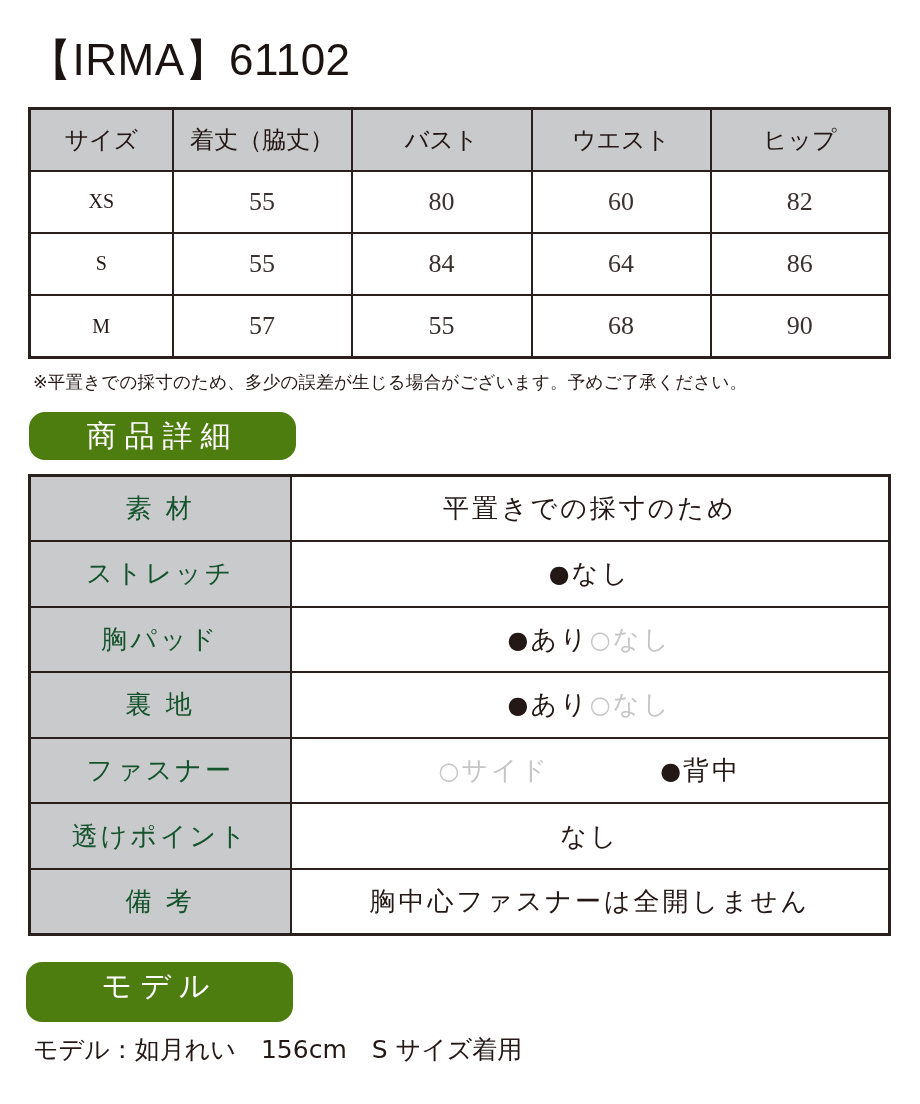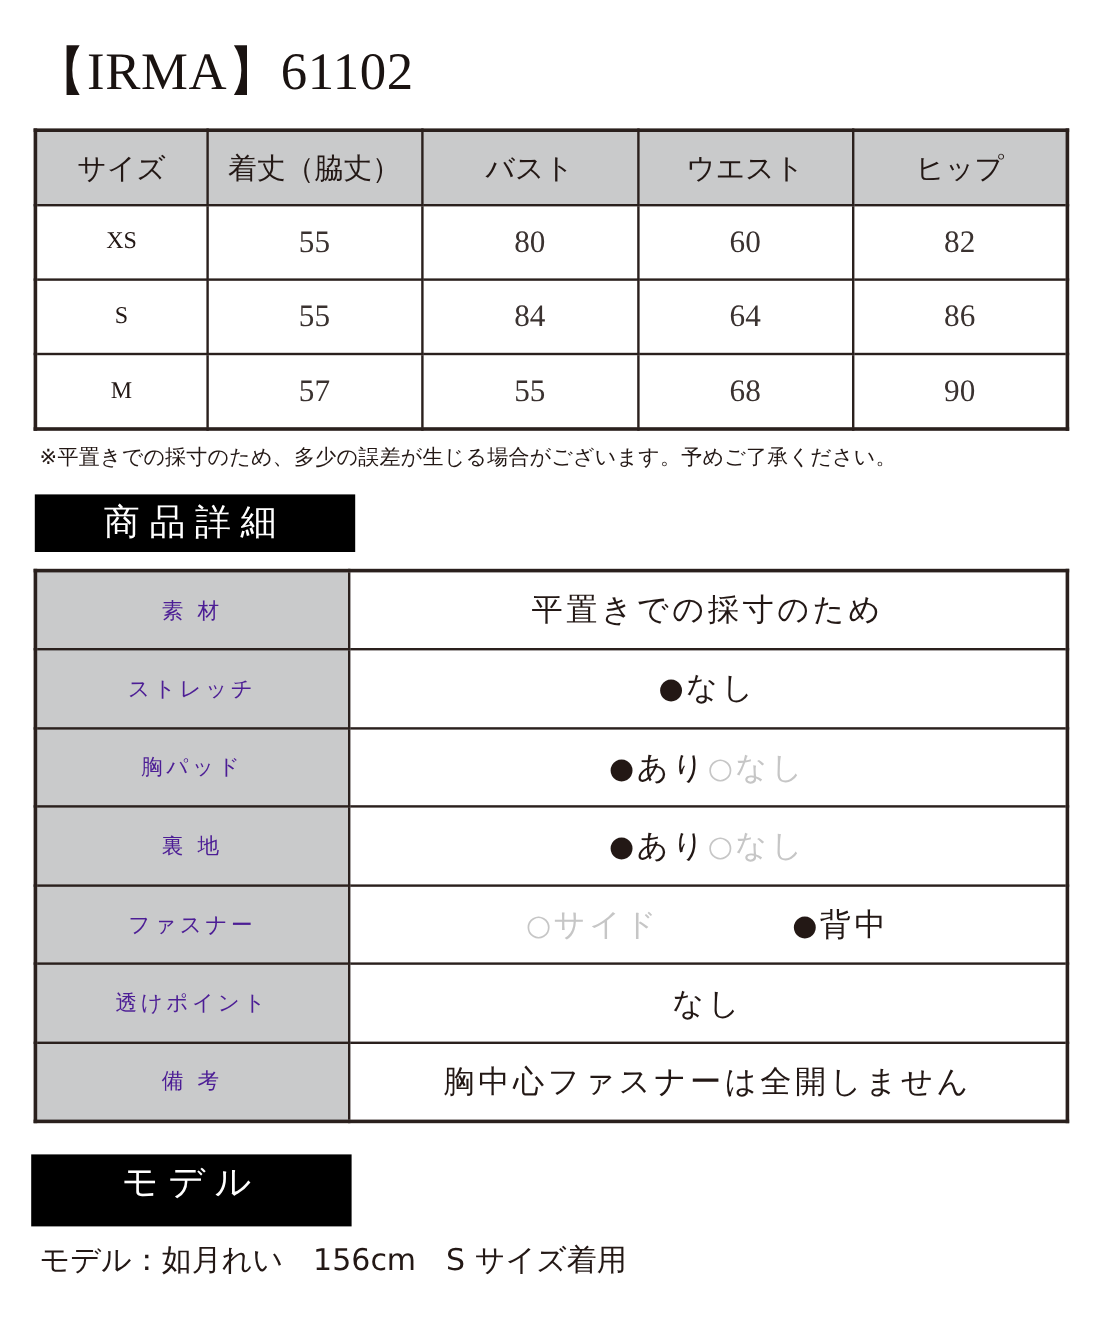--- a/index.html
+++ b/index.html
@@ -1,21 +1,21 @@
 <!DOCTYPE html>
 <html><head>
 <meta charset="utf-8">
 <style>
   * { box-sizing: border-box; margin: 0; padding: 0; }
   html, body { width: 920px; height: 1104px; background: #ffffff; overflow: hidden; }
   body { position: relative; font-family: "DejaVu Sans", "Liberation Sans", sans-serif; color: #231815; }
 
   .title {
     position: absolute; left: 28px; top: 30px;
-    font-family: Liberation Serif, serif;
+    font-family: Liberation Sans, sans-serif;
     font-size: 44px; line-height: 60px; color: #1a1311; letter-spacing: 0.5px;
   }
 
   
   .size-table {
     position: absolute; left: 28px; top: 107px; width: 863px; height: 252px;
     border: 3px solid #2a201d; border-collapse: collapse; table-layout: fixed; font-family: Liberation Serif, serif;
   }
   .size-table th, .size-table td {
     border: 2px solid #2a201d; text-align: center; vertical-align: middle;
@@ -30,34 +30,34 @@
   .size-table col.c2 { width: 180px; }
   .size-table col.c3 { width: 179px; }
   .size-table col.c4 { width: 179px; }
 
   .note {
     position: absolute; left: 33px; top: 368px; font-size: 17.5px; line-height: 28px; color: #231815;
     letter-spacing: 0.2px; white-space: nowrap;
   }
 
   .badge {
-    position: absolute; background: #000000; color: #ffffff; border-radius: 0;
+    position: absolute; background: #4d7c0f; color: #ffffff; border-radius: 16px;
     text-align: center; font-size: 30px; letter-spacing: 8px;
   }
   .badge.details { left: 29px; top: 412px; width: 267px; height: 48px; line-height: 48px; }
   .badge.model { left: 26px; top: 962px; width: 267px; height: 60px; line-height: 47px; }
 
   
   .details-table {
     position: absolute; left: 28px; top: 474px; width: 863px; height: 462px;
     border: 3px solid #2a201d; border-collapse: collapse; table-layout: fixed;
   }
   .details-table td { border: 2px solid #2a201d; height: 65px; vertical-align: middle; text-align: center; }
   .details-table td.label {
-    width: 261px; background: #c9cacb; font-size: 18px; color: #4c1d95; letter-spacing: 3px;
+    width: 261px; background: #c9cacb; font-size: 26px; color: #14532d; letter-spacing: 3px;
   }
   .details-table td.value { font-size: 26px; color: #231815; letter-spacing: 3px; }
   .opt { display: inline-block; }
   .opt.off { color: #c6c6c6; }
   .opt + .opt { }
   .mark { display: inline-block; font-size: 24px; letter-spacing: 0; margin-right: 2px; }
 
   .model-info {
     position: absolute; left: 33px; top: 1030px; font-size: 25px; line-height: 40px; color: #231815;
     white-space: pre;

